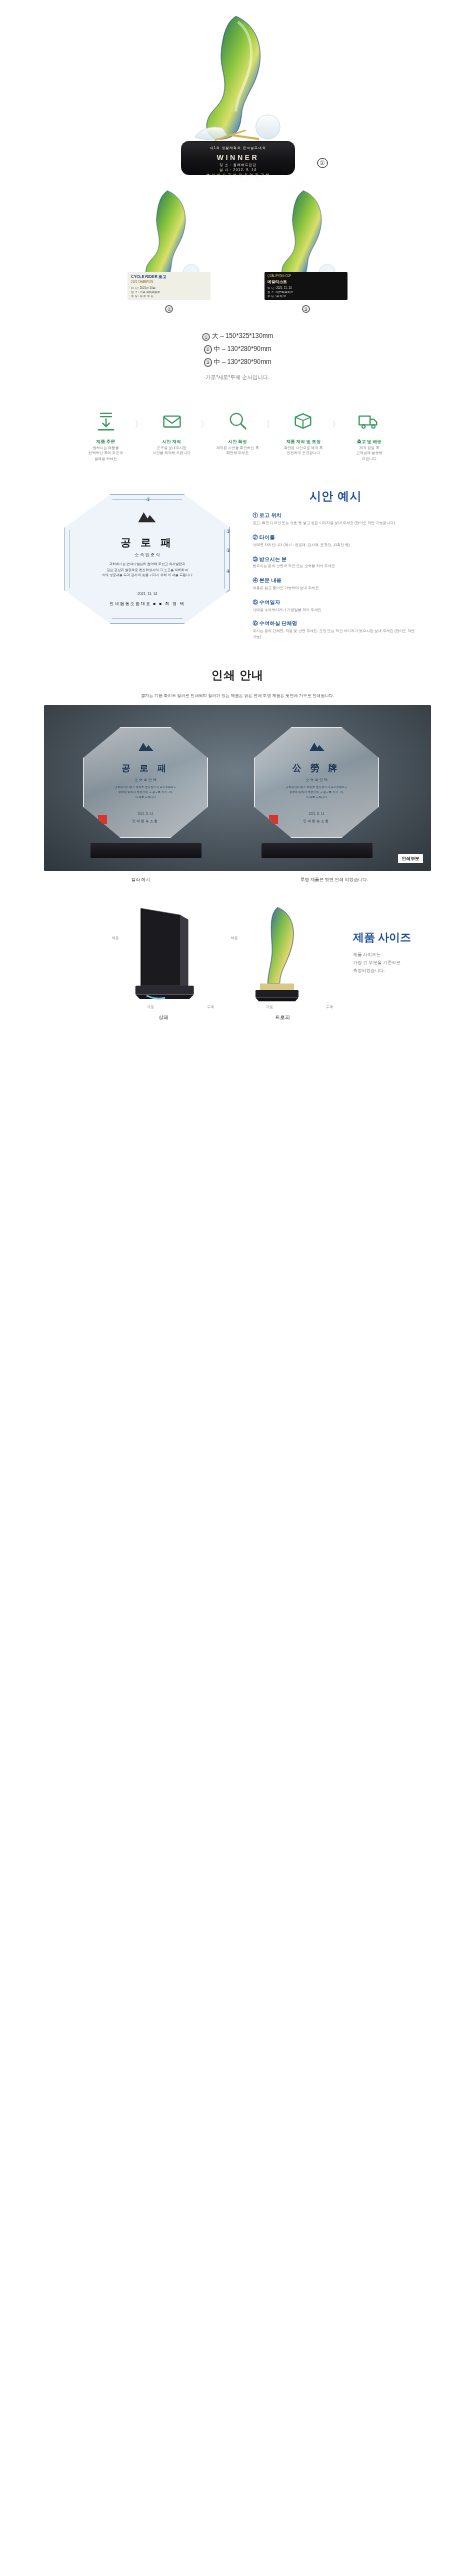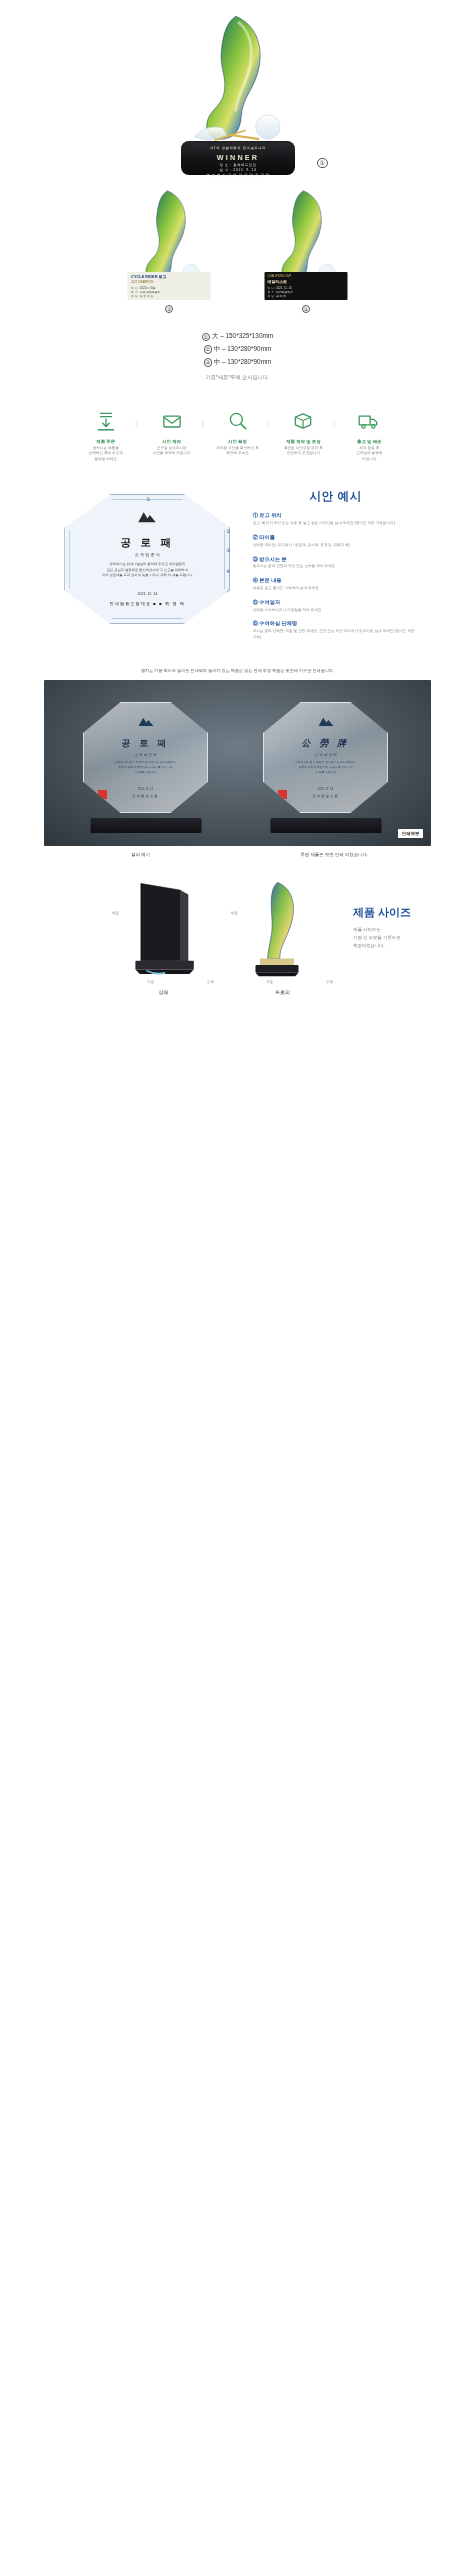--- a/index.html
+++ b/index.html
@@ -429,20 +429,21 @@
         </div>
         <div class="draft-item">
           <div class="t">⑥ 수여하실 단체명</div>
           <div class="d">주시는 분의 단체명, 직함 및 성명 주세요. 도장 또는 직인 이미지가 있으시면 보내 주세요 (없어도 작업 가능)</div>
         </div>
       </div>
     </div>
   </section>
 
   <section class="print-sec">
+    <h2 class="sec-title">인쇄 안내</h2>
     <div class="print-note">글자는 기본 화이트 컬러로 인쇄되며 컬러가 있는 제품은 밝은 면에 투명 제품은 뒷면에 거꾸로 인쇄됩니다.</div>
 
     <div class="print-photo">
       <div class="award" style="left:39px;">
         <div class="glassplate">
           <div class="aw-logo">
             <svg width="19" height="12" viewBox="0 0 40 26">
                 <path d="M4 24L14 6l7 11 4-6 11 13z" fill="#1d3a57"></path>
               </svg>
           </div>
@@ -451,21 +452,21 @@
           <div class="aw-body" style="white-space:pre-line">귀하께서는 평소 투철한 봉사정신과 솔선수범으로
 업무에 임하여 주셨기에 그 공로를 기리고자
 이 패를 드립니다</div>
           <div class="aw-date">2021. 11. 14</div>
           <div class="aw-org">인네협동조합</div>
           <div class="redchip"></div>
         </div>
         <div class="stand"></div>
       </div>
 
-      <div class="award" style="right:43px;font-style:italic;">
+      <div class="award" style="right:52px;">
         <div class="glassplate">
           <div class="aw-logo">
             <svg width="19" height="12" viewBox="0 0 40 26">
                 <path d="M4 24L14 6l7 11 4-6 11 13z" fill="#1d3a57"></path>
               </svg>
           </div>
           <div class="aw-title">公 勞 牌</div>
           <div class="aw-sub">소 속   최 영 택</div>
           <div class="aw-body" style="white-space:pre-line">귀하께서는 평소 투철한 봉사정신과 솔선수범으로
 업무에 임하여 주셨기에 그 공로를 기리고자

